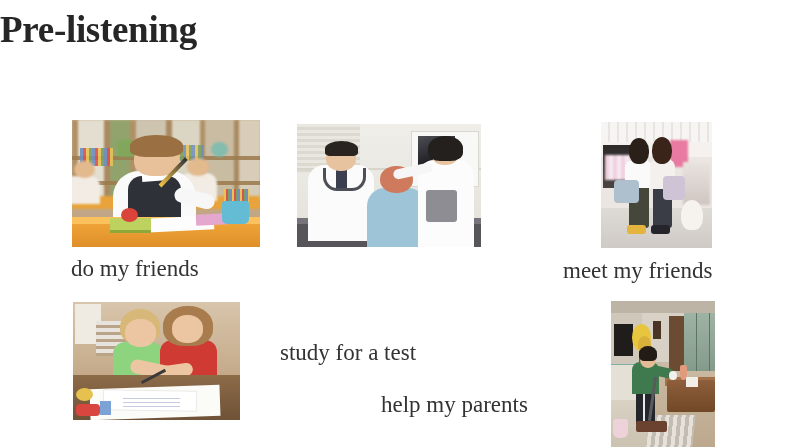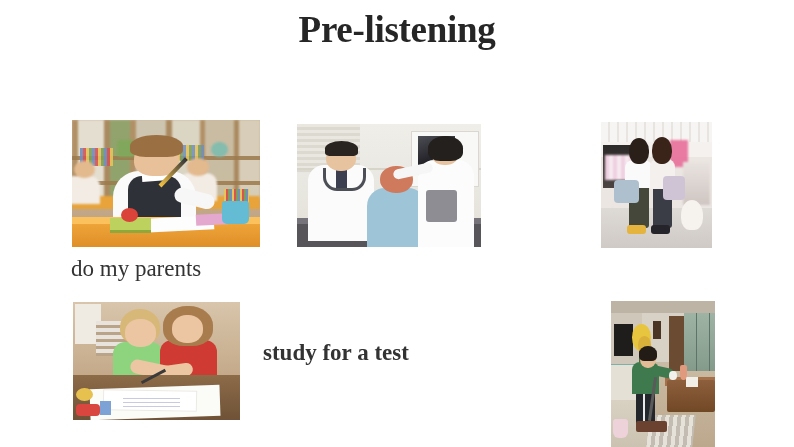--- a/index.html
+++ b/index.html
@@ -17,21 +17,20 @@
     background: #ffffff;
     overflow: hidden;
   }
 
   
   .slide-title {
     position: absolute;
     left: 0;
     top: 8px;
     width: 794px;
-    text-align: center;
     font-size: 37px;
     font-weight: bold;
     color: #262626;
     letter-spacing: -0.3px;
   }
   .section-heading {
     position: absolute;
     left: 18px;
     top: 60px;
     font-size: 25px;
@@ -40,21 +39,21 @@
   }
   .caption {
     position: absolute;
     font-size: 23px;
     color: #333333;
     white-space: nowrap;
   }
   .cap-homework   { left: 71px;  top: 256px; }
   .cap-doctor     { left: 300px; top: 263px; }
   .cap-friends    { left: 563px; top: 258px; }
-  .cap-study      { left: 263px; top: 340px; font-weight: bold; }
+  .cap-study      { left: 280px; top: 340px; }
   .cap-parents    { left: 381px; top: 392px; }
 
   
   .photo {
     position: absolute;
     overflow: hidden;
     background: #cfc9c2;
   }
   .photo .scene { position: absolute; inset: 0; }
   .ph { position: absolute; }
@@ -343,21 +342,21 @@
       <div class="ph hw-desk"></div>
       <div class="ph hw-desktop"></div>
       <div class="ph hw-paper"></div>
       <div class="ph hw-pink"></div>
       <div class="ph hw-book"></div>
       <div class="ph hw-apple"></div>
       <div class="ph hw-pencils"></div>
       <div class="ph hw-cup"></div>
     </div>
   </div>
-  <div class="caption cap-homework">do my parents</div>
+  <div class="caption cap-homework">do my friends</div>
 
   <div class="photo p-doctor">
     <div class="scene">
       <div class="ph dr-wall"></div>
       <div class="ph dr-blind"></div>
       <div class="ph dr-wallline"></div>
       <div class="ph dr-box"></div>
       <div class="ph dr-xray"></div>
       <div class="ph dr-desk"></div>
       <div class="ph dr-deskt"></div>
@@ -393,20 +392,21 @@
       <div class="ph fr-a-hair"></div>
       <div class="ph fr-a-bag"></div>
       <div class="ph fr-b-leg"></div>
       <div class="ph fr-b-shoe"></div>
       <div class="ph fr-b-top"></div>
       <div class="ph fr-b-head"></div>
       <div class="ph fr-b-hair"></div>
       <div class="ph fr-b-bag"></div>
     </div>
   </div>
+  <div class="caption cap-friends">meet my friends</div>
 
   <div class="photo p-study">
     <div class="scene">
       <div class="ph st-wall"></div>
       <div class="ph st-win"></div>
       <div class="ph st-chair"></div>
       <div class="ph st-g1-body"></div>
       <div class="ph st-g1-hair"></div>
       <div class="ph st-g1-head"></div>
       <div class="ph st-g2-body"></div>
@@ -453,14 +453,15 @@
       <div class="ph pa-kid-body"></div>
       <div class="ph pa-kid-arm"></div>
       <div class="ph pa-kid-hand"></div>
       <div class="ph pa-kid-head"></div>
       <div class="ph pa-kid-hair"></div>
       <div class="ph pa-mop-h"></div>
       <div class="ph pa-mop-b"></div>
       <div class="ph pa-bucket"></div>
     </div>
   </div>
+  <div class="caption cap-parents">help my parents</div>
 
 </div>
 
 </body></html>

